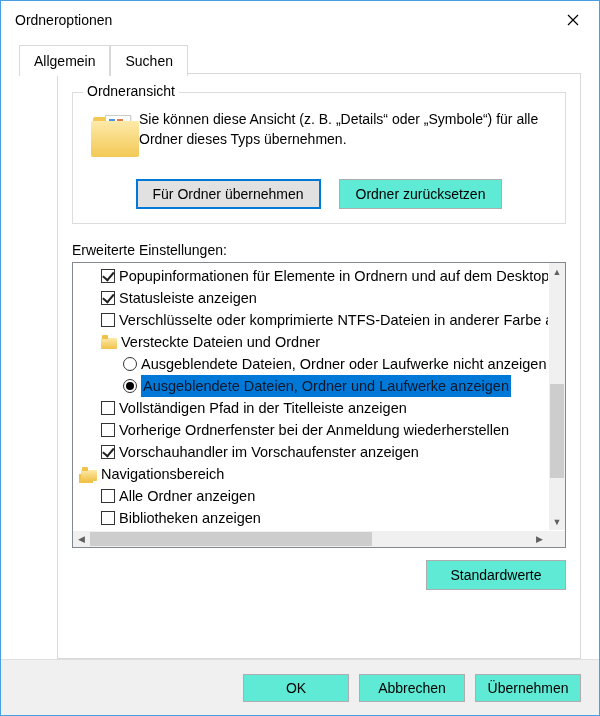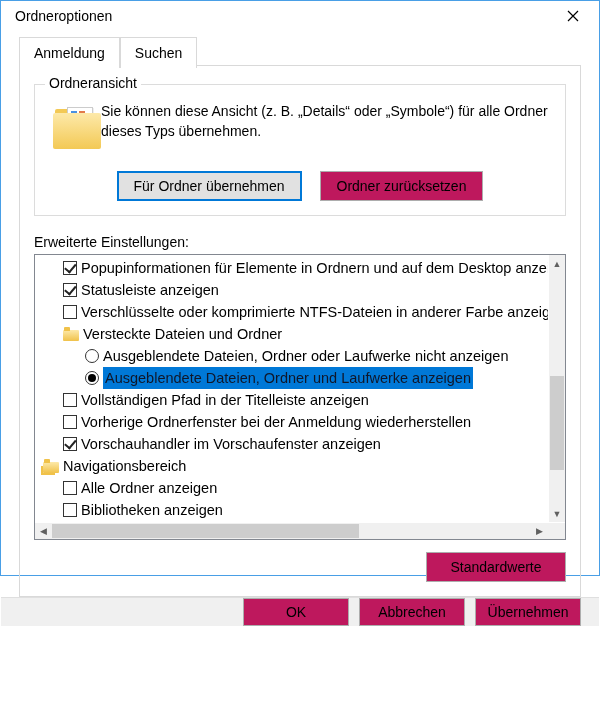--- a/index.html
+++ b/index.html
@@ -8,21 +8,21 @@
     font-family: "Segoe UI", Tahoma, sans-serif;
     font-size: 12px;
     background: #fff;
     color: #000;
     width: 600px;
     height: 716px;
     overflow: hidden;
   }
   .window {
     width: 600px;
-    height: 576px;
+    height: 716px;
     border: 1px solid #499fe6;
     background: #fff;
     display: flex;
     flex-direction: column;
   }
   .titlebar {
     height: 38px;
     display: flex;
     align-items: center;
     justify-content: space-between;
@@ -75,20 +75,21 @@
     background: #fff;
   }
   .tab-panel {
     border: 1px solid #d9d9d9;
     flex: 1;
     padding: 18px 14px 14px 14px;
     position: relative;
     display: flex;
     flex-direction: column;
     min-height: 0;
+    margin-left: 38px;
   }
   .groupbox {
     border: 1px solid #dcdcdc;
     position: relative;
     padding: 16px 12px 14px 12px;
     margin-bottom: 18px;
   }
   .group-legend {
     position: absolute;
     top: -10px;
@@ -143,21 +144,21 @@
     line-height: 1.45;
   }
   .btn-row {
     display: flex;
     gap: 18px;
     justify-content: center;
     margin-top: 18px;
   }
   .btn {
     border: 1px solid #adadad;
-    background: #be185d;
+    background: #5eead4;
     padding: 6px 16px;
     font-size: 14px;
     font-family: inherit;
     cursor: default;
     min-width: 100px;
     text-align: center;
   }
   .btn.highlight {
     border: 2px solid #0078d7;
     padding: 5px 15px;
@@ -347,21 +348,21 @@
     <div class="title">Ordneroptionen</div>
     <div class="close-btn">
       <svg viewBox="0 0 12 12">
           <path d="M1 1 L11 11 M11 1 L1 11" stroke="#000" stroke-width="1.2" fill="none"></path>
         </svg>
     </div>
   </div>
 
   <div class="content-area">
     <div class="tabs">
-      <div class="tab">Anmeldung</div>
+      <div class="tab">Allgemein</div>
       <div class="tab">Suchen</div>
     </div>
 
     <div class="tab-panel">
 
       <div class="groupbox">
         <div class="group-legend">Ordneransicht</div>
         <div class="folder-row">
           <div class="folder-icon">
             <div class="folder-tab"></div>

